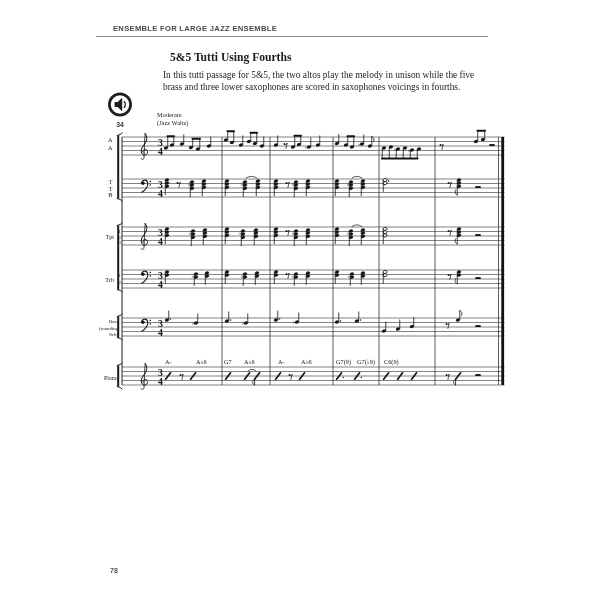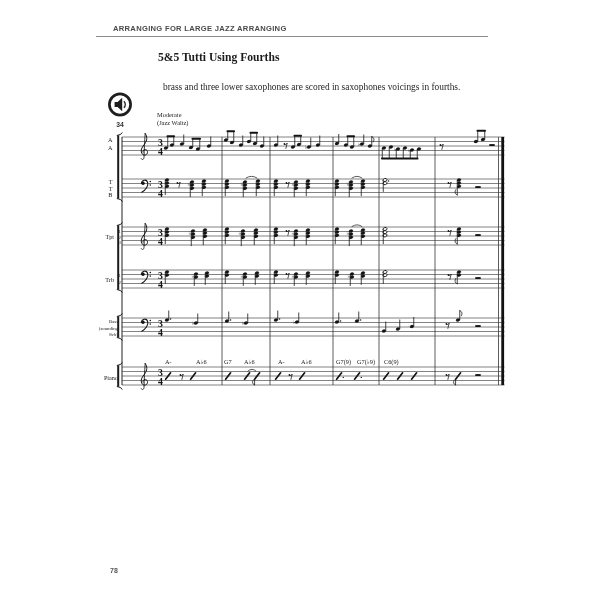--- a/index.html
+++ b/index.html
@@ -1,45 +1,45 @@
 <!DOCTYPE html>
 <html><head>
 <meta charset="utf-8">
 <style>
   html,body{margin:0;padding:0}
   body{width:600px;height:600px;background:#ffffff;position:relative;overflow:hidden;
        font-family:"Liberation Serif",serif;-webkit-font-smoothing:antialiased}
   .hdr{position:absolute;left:113px;top:24px;font-family:"Liberation Sans",sans-serif;
        font-weight:bold;font-size:7.6px;letter-spacing:.3px;color:#4a4a4a}
   .hrule{position:absolute;left:96px;top:36px;width:392px;height:1.4px;background:#8e8e8e}
-  .title{position:absolute;left:158px;top:51px;font-size:11.6px;font-weight:bold;color:#1c1c1c}
+  .title{position:absolute;left:170px;top:51px;font-size:11.6px;font-weight:bold;color:#1c1c1c}
   .body-text{position:absolute;left:163px;top:69px;font-size:9.4px;line-height:12.1px;
        color:#262626;white-space:nowrap}
   .audio-ic{position:absolute;left:106px;top:91px}
   .audio-num{position:absolute;left:106px;top:121px;width:28px;text-align:center;
        font-family:"Liberation Sans",sans-serif;font-weight:bold;font-size:6.8px;color:#333}
   .pagenum{position:absolute;left:110px;top:567px;font-family:"Liberation Sans",sans-serif;
        font-weight:bold;font-size:7px;color:#555}
   #score{position:absolute;left:0;top:0}
   .lbl{font:6.2px "Liberation Serif",serif;fill:#222}
   .lblsm{font:4.8px "Liberation Serif",serif;fill:#222}
   .tempo{font:6.4px "Liberation Serif",serif;fill:#222}
   .ts{font:bold 9.8px "Liberation Serif",serif;fill:#141414}
   .chord{font:6.3px "Liberation Serif","DejaVu Sans",serif;fill:#1a1a1a}
   .acc{font:5.2px "DejaVu Sans",sans-serif;fill:#141414}
 </style>
 </head>
 <body>
 
-<div class="hdr">ARRANGING FOR LARGE JAZZ ARRANGING</div>
+<div class="hdr">ENSEMBLE FOR LARGE JAZZ ENSEMBLE</div>
 <div class="hrule"></div>
 
 <div class="title">5&amp;5 Tutti Using Fourths</div>
 
-<div class="body-text"><br><span>brass and three lower saxophones are scored in saxophones voicings in fourths.</span></div>
+<div class="body-text"><span>In this tutti passage for 5&amp;5, the two altos play the melody in unison while the five</span><br><span>brass and three lower saxophones are scored in saxophones voicings in fourths.</span></div>
 
 <svg class="audio-ic" width="28" height="28" viewBox="0 0 28 28">
   <circle cx="14" cy="13.5" r="10.6" fill="#ffffff" stroke="#1e1e1e" stroke-width="2.7"></circle>
   <path d="M8.6 10.9 h3 l4.6 -4.1 v13.4 l-4.6 -4.1 h-3 z" fill="#1e1e1e"></path>
   <path d="M17.9 10.2 a4.6 4.6 0 0 1 0 6.6" stroke="#1e1e1e" stroke-width="1.3" fill="none"></path>
 </svg>
 <div class="audio-num">34</div>
 
 <svg id="score" width="600" height="600" viewBox="0 0 600 600">
   <g id="score-gfx">

